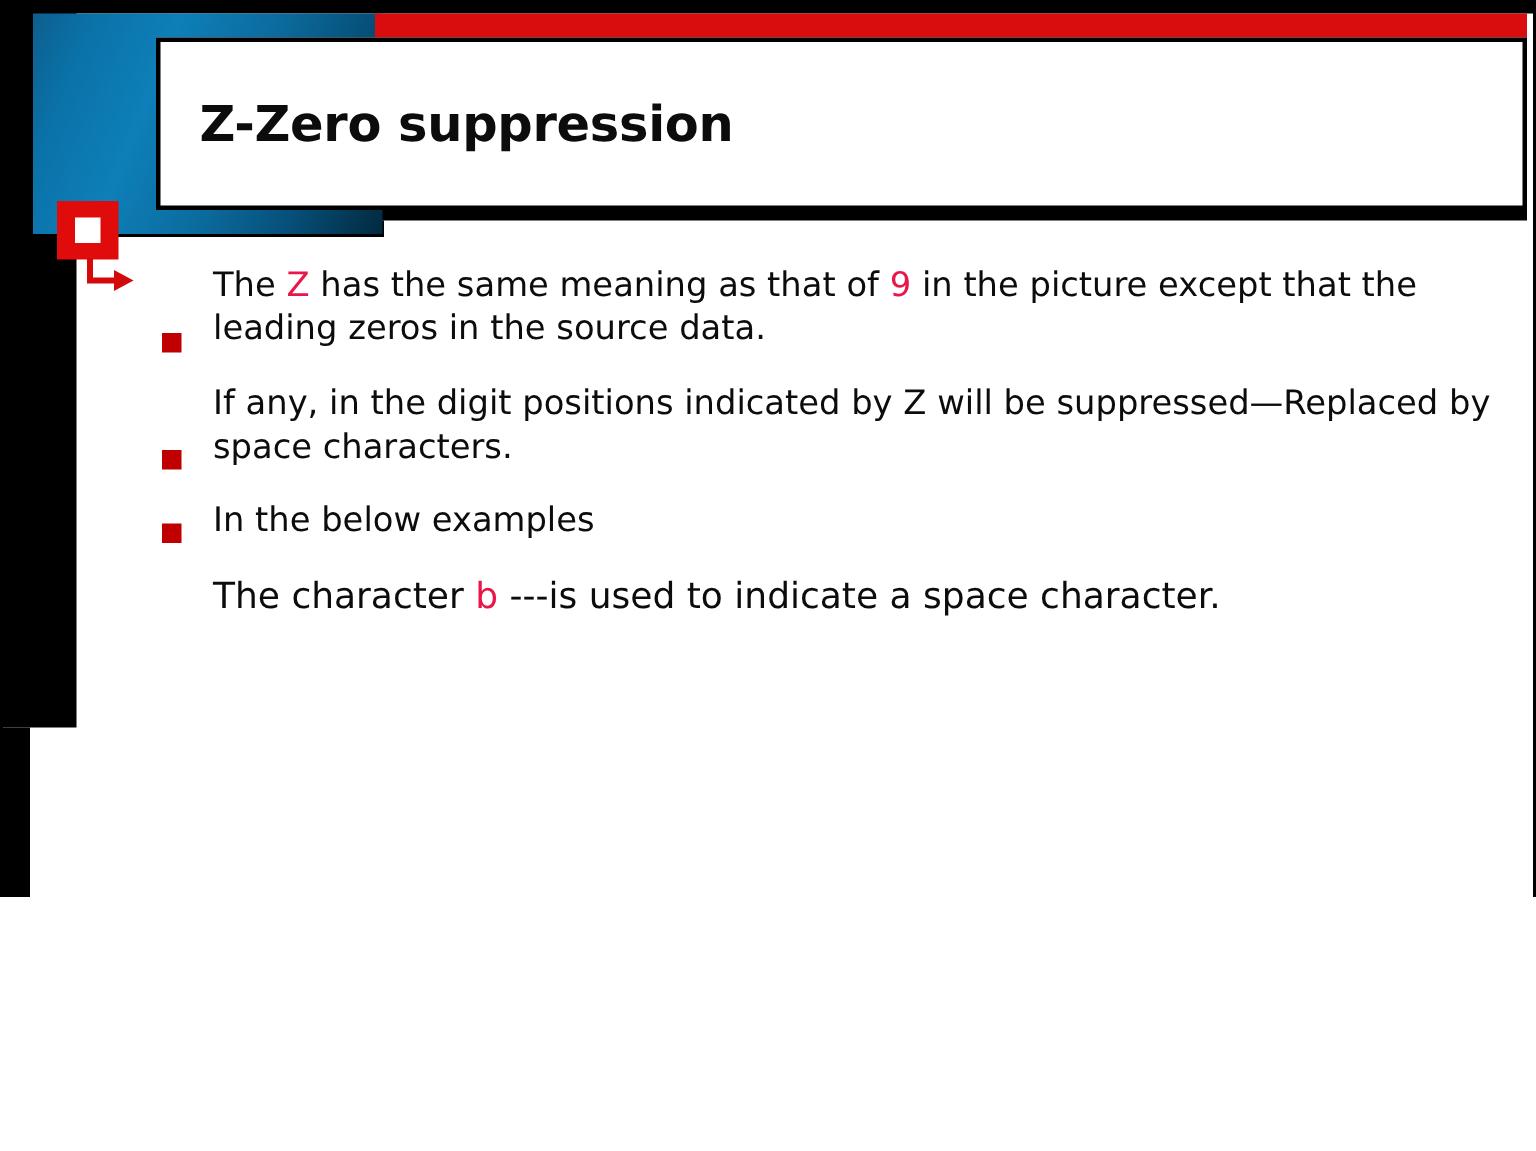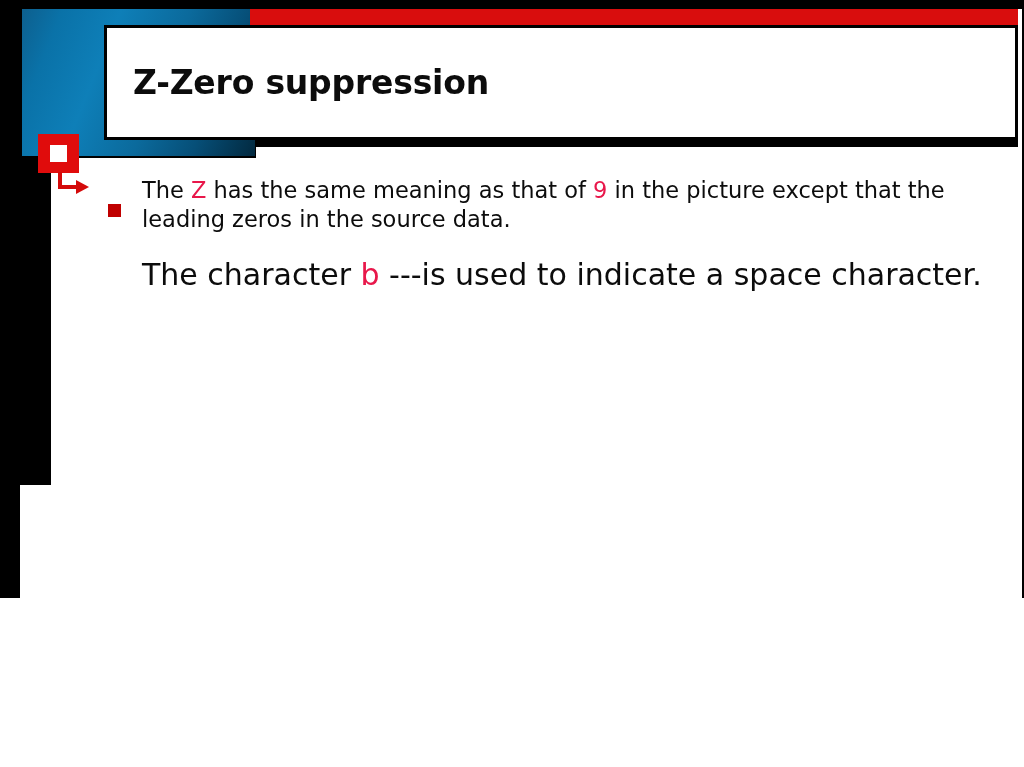--- a/index.html
+++ b/index.html
@@ -118,21 +118,21 @@
   }
 
   
   .content {
     position: absolute;
     left: 108px; top: 176px;
     width: 898px;
   }
   .bullet-row {
     display: flex;
-    align-items: center;
+    align-items: flex-end;
     margin-bottom: 20px;
   }
   .bullet-marker {
     flex: 0 0 auto;
     width: 13px; height: 13px;
     background: #c00000;
     margin-top: 11px;
     margin-right: 21px;
   }
   .bullet-text {
@@ -142,21 +142,21 @@
     color: #0c0c0c;
     font-family: "DejaVu Sans", sans-serif;
   }
   .plain-row {
     display: flex;
     align-items: flex-start;
     margin-bottom: 20px;
     padding-left: 34px;
   }
   .plain-text {
-    font-size: 30px;
+    font-size: 24px;
     line-height: 1.30;
     color: #0c0c0c;
     font-family: "DejaVu Sans", sans-serif;
   }
   .hl {
     color: #e8174a;
   }
 </style>
 </head>
 <body>
@@ -184,20 +184,28 @@
     <path d="M2 0 L2 15 L20 15" fill="none" stroke="#d40a0a" stroke-width="4"></path>
     <path d="M18 8 L31 15 L18 22 Z" fill="#d40a0a"></path>
   </svg>
 
   <div class="content">
     <div id="bullet-container">
         <div class="bullet-row">
           <div class="bullet-marker"></div>
           <div class="bullet-text"><span>The </span><span class="hl">Z</span><span> has the same meaning as that of </span><span class="hl">9</span><span> in the picture except that the leading zeros in the source data.</span></div>
         </div>
+        <div class="bullet-row">
+          <div class="bullet-marker"></div>
+          <div class="bullet-text"><span>If any, in the digit positions indicated by Z will be suppressed—Replaced by space characters.</span></div>
+        </div>
+        <div class="bullet-row">
+          <div class="bullet-marker"></div>
+          <div class="bullet-text"><span>In the below examples</span></div>
+        </div>
       </div>
     <div id="note-container">
         <div class="plain-row">
           <div class="plain-text"><span>The  character </span><span class="hl">b</span><span> ---is used to indicate a space character.</span></div>
         </div>
       </div>
   </div>
 
   <div class="slide-frame"></div>
 </div>

